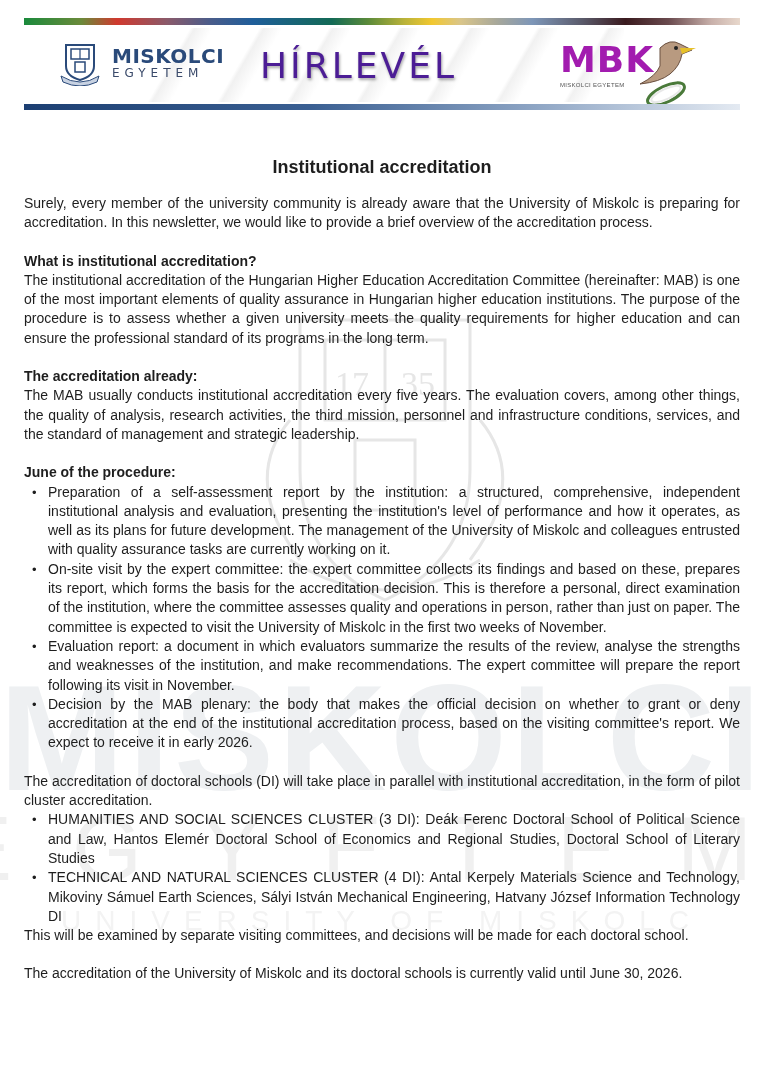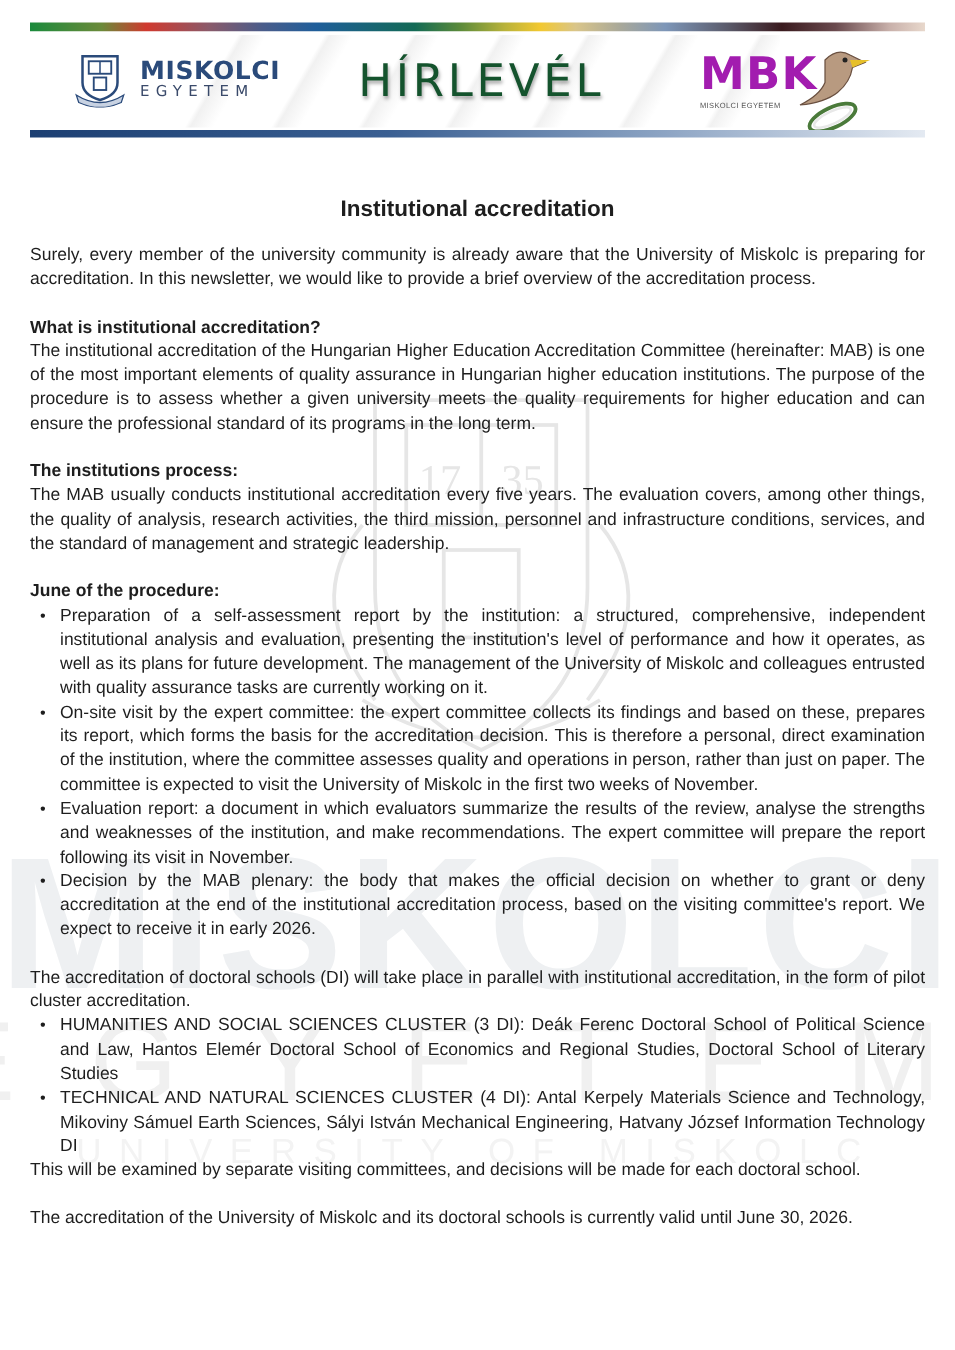--- a/index.html
+++ b/index.html
@@ -19,22 +19,22 @@
   }
   .banner-bg {
     position: absolute; left: 120px; top: 10px; width: 480px; height: 74px;
     background: repeating-linear-gradient(120deg, rgba(200,200,200,0.0) 0px, rgba(200,200,200,0.0) 40px, rgba(215,215,215,0.35) 44px, rgba(200,200,200,0.0) 60px);
   }
   .uni-crest { position: absolute; left: 36px; top: 24px; width: 40px; height: 44px; }
   .uni-name { position: absolute; left: 88px; top: 28px; }
   .uni-name .line1 { font-family: "DejaVu Sans", sans-serif; font-weight: bold; font-size: 20px; color: #2a4a7a; letter-spacing: 0.5px; line-height: 20px; }
   .uni-name .line2 { font-family: "DejaVu Sans", sans-serif; font-size: 12px; color: #3a4a6a; letter-spacing: 5px; line-height: 14px; }
   .newsletter-title {
-    position: absolute; left: 236px; top: 26px; width: 250px; text-align: center;
-    font-family: "DejaVu Sans", sans-serif; font-size: 36px; letter-spacing: 3px; color: #14532d;
+    position: absolute; left: 236px; top: 26px; width: 250px; text-align: left;
+    font-family: "DejaVu Sans", sans-serif; font-size: 36px; letter-spacing: 3px; color: #4c1d95;
     text-shadow: 1px 2px 3px rgba(0,0,0,0.35); line-height: 44px;
   }
   .mbk-logo { position: absolute; left: 536px; top: 22px; width: 150px; height: 66px; }
   .mbk-text { position: absolute; left: 0; top: 0; font-family: "DejaVu Sans", sans-serif; font-weight: bold; font-size: 36px; color: #a21caf; letter-spacing: 1px; line-height: 40px; }
   .mbk-sub { position: absolute; left: 0; top: 42px; font-size: 6px; color: #555; letter-spacing: 0.3px; }
   .mbk-bird { position: absolute; left: 70px; top: -4px; width: 84px; height: 72px; }
 
   
   .watermark { position: absolute; left: 0; top: 0; width: 764px; height: 1080px; pointer-events: none; }
 
@@ -103,21 +103,21 @@
 </div>
 
 <div class="content">
   <h1 class="doc-title">Institutional accreditation</h1>
 
   <p class="intro">Surely, every member of the university community is already aware that the University of Miskolc is preparing for accreditation. In this newsletter, we would like to provide a brief overview of the accreditation process.</p>
 
   <div class="section-heading">What is institutional accreditation?</div>
   <p>The institutional accreditation of the Hungarian Higher Education Accreditation Committee (hereinafter: MAB) is one of the most important elements of quality assurance in Hungarian higher education institutions. The purpose of the procedure is to assess whether a given university meets the quality requirements for higher education and can ensure the professional standard of its programs in the long term.</p>
 
-  <div class="section-heading">The institutions process:</div>
+  <div class="section-heading">The accreditation already:</div>
   <p>The MAB usually conducts institutional accreditation every five years. The evaluation covers, among other things, the quality of analysis, research activities, the third mission, personnel and infrastructure conditions, services, and the standard of management and strategic leadership.</p>
 
   <div class="section-heading">June of the procedure:</div>
   <ul>
     <li>Preparation of a self-assessment report by the institution: a structured, comprehensive, independent institutional analysis and evaluation, presenting the institution's level of performance and how it operates, as well as its plans for future development. The management of the University of Miskolc and colleagues entrusted with quality assurance tasks are currently working on it.</li>
     <li>On-site visit by the expert committee: the expert committee collects its findings and based on these, prepares its report, which forms the basis for the accreditation decision. This is therefore a personal, direct examination of the institution, where the committee assesses quality and operations in person, rather than just on paper. The committee is expected to visit the University of Miskolc in the first two weeks of November.</li>
     <li>Evaluation report: a document in which evaluators summarize the results of the review, analyse the strengths and weaknesses of the institution, and make recommendations. The expert committee will prepare the report following its visit in November.</li>
     <li>Decision by the MAB plenary: the body that makes the official decision on whether to grant or deny accreditation at the end of the institutional accreditation process, based on the visiting committee's report. We expect to receive it in early 2026.</li>
   </ul>
 

